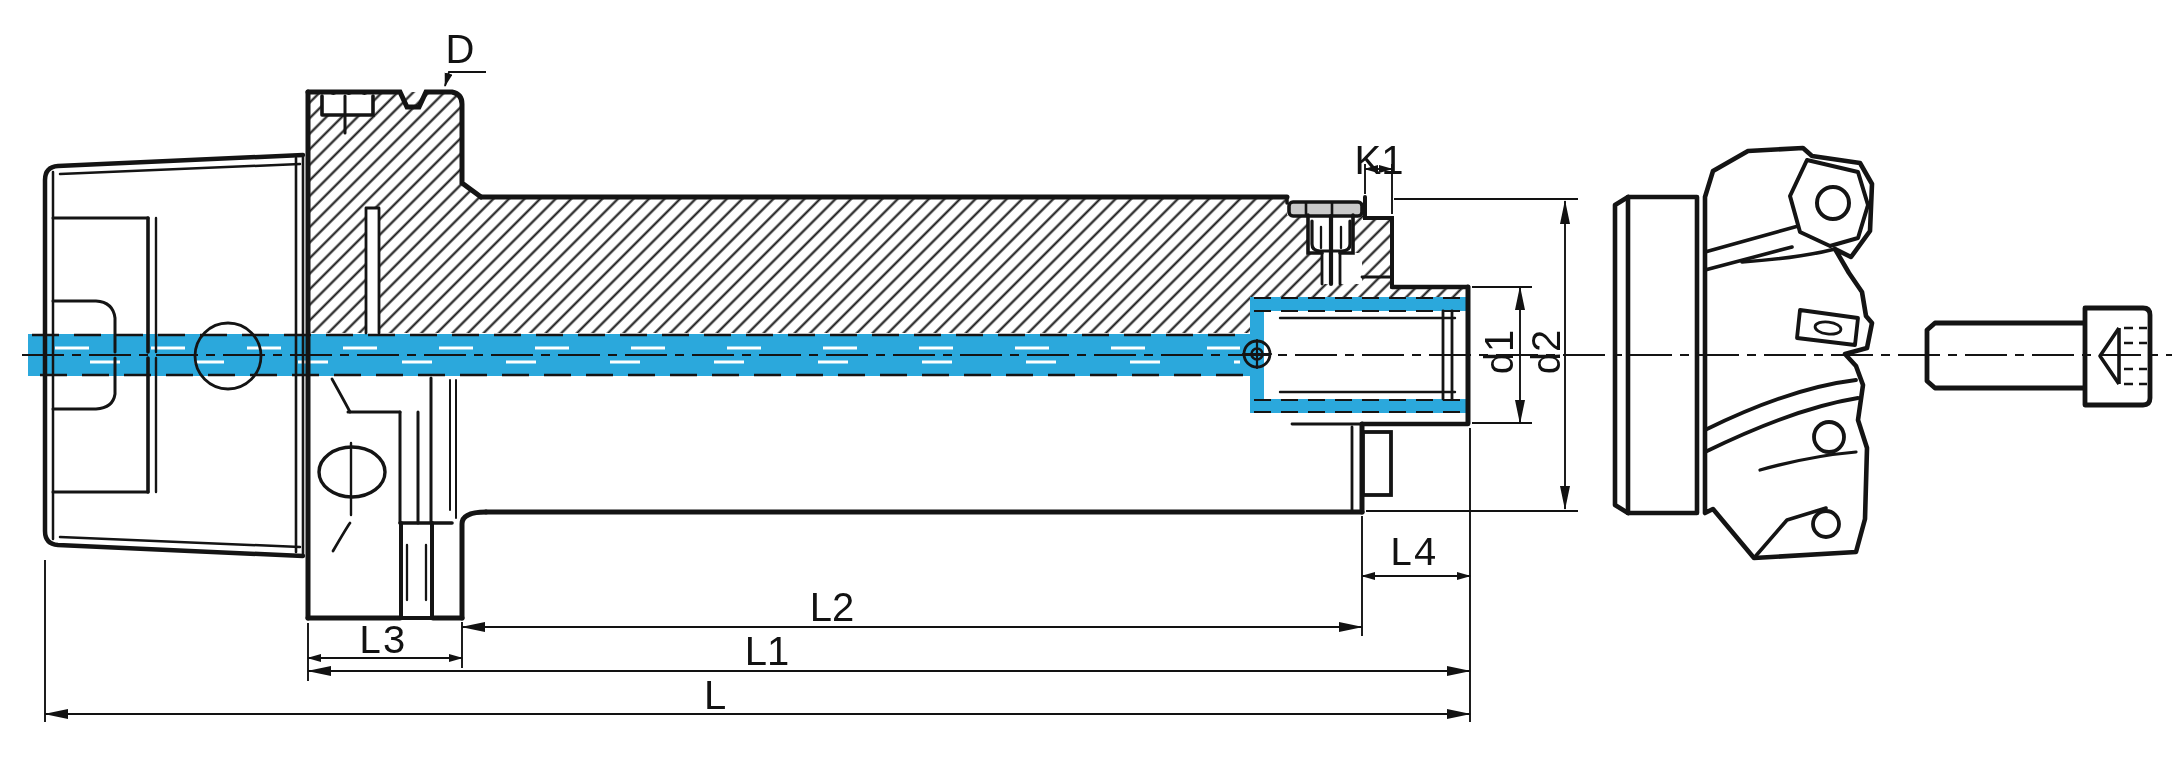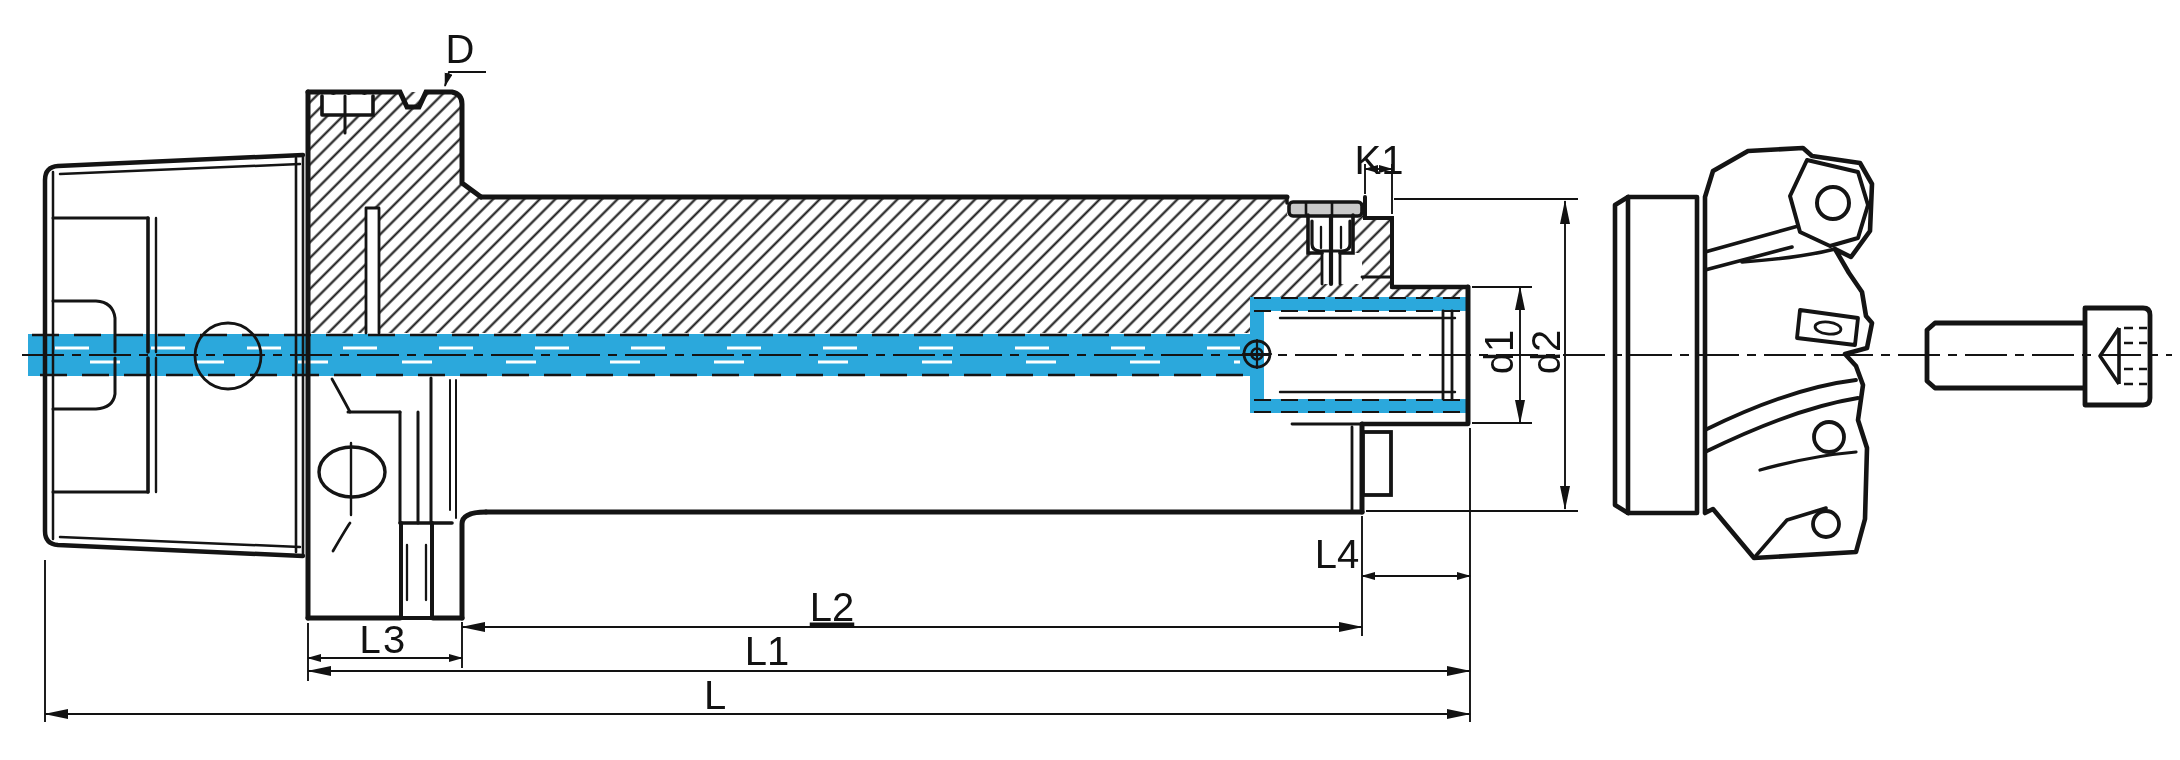--- a/index.html
+++ b/index.html
@@ -233,19 +233,19 @@
     <line x1="1565" y1="201" x2="1565" y2="509" marker-start="url(#arrS)" marker-end="url(#arrE)"></line>
 
     <path d="M486,72 L449,72 L445,86" marker-end="url(#arrE2)"></path>
   </g>
 </svg>
 
 <div class="dim-label" style="left:460px;  top:49px;">D</div>
 <div class="dim-label" style="left:1379px; top:160px;">K1</div>
 <div class="dim-label rot" style="left:1499px; top:352px;">d1</div>
 <div class="dim-label rot" style="left:1546px; top:352px;">d2</div>
-<div class="dim-label" style="left:1337px; top:554px;">L4</div>
-<div class="dim-label" style="left:832px;  top:607px;text-decoration:underline;">L2</div>
+<div class="dim-label" style="left:1413px; top:554px;font-family:Liberation Mono, monospace;">L4</div>
+<div class="dim-label" style="left:832px;  top:607px;">L2</div>
 <div class="dim-label" style="left:767px;  top:651px;">L1</div>
 <div class="dim-label" style="left:382px;  top:642px;font-family:Liberation Mono, monospace;">L3</div>
 <div class="dim-label" style="left:715px;  top:695px;">L</div>
 
 </div>
 
 </body></html>

